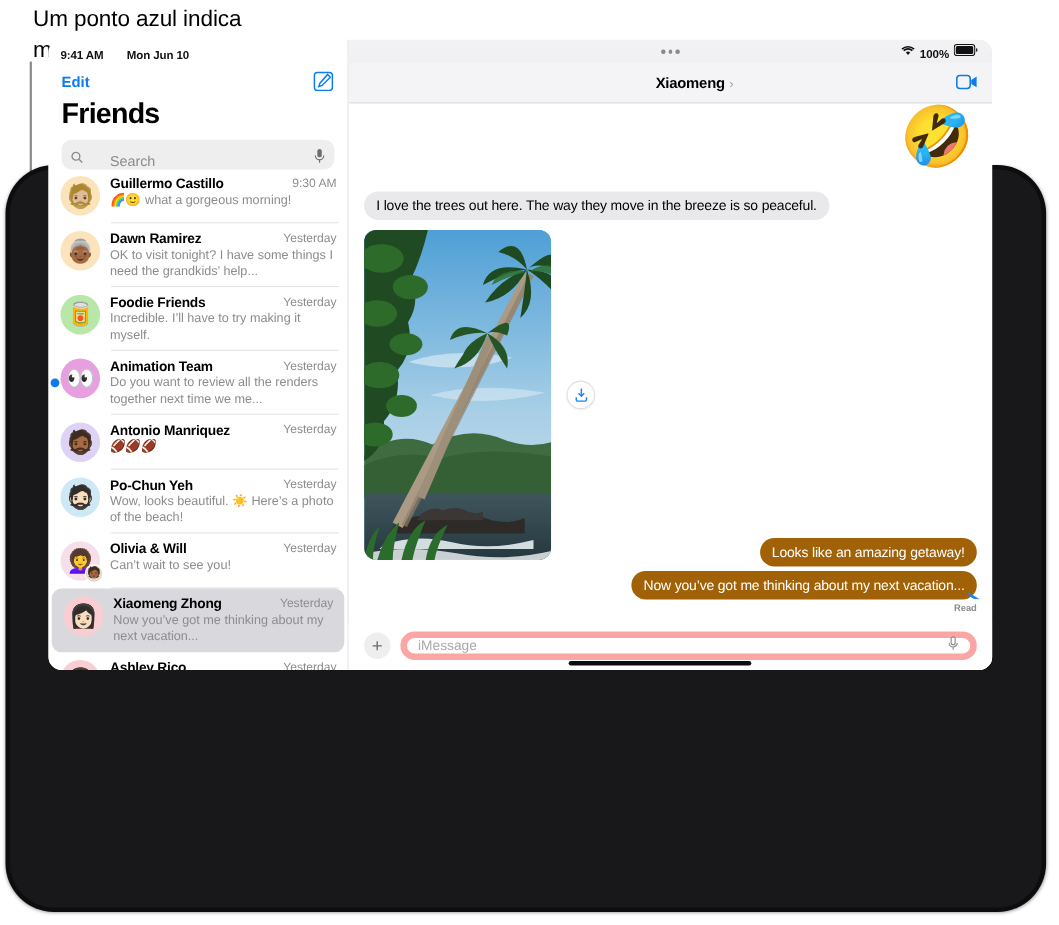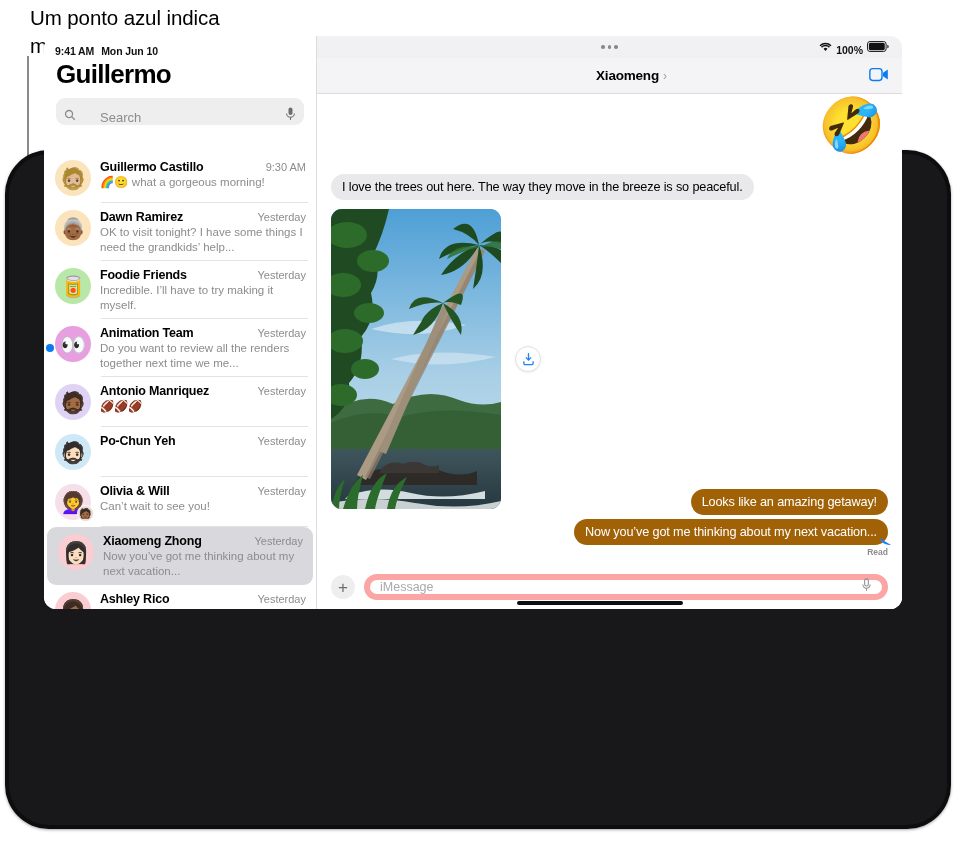--- a/index.html
+++ b/index.html
@@ -75,21 +75,21 @@
     position: relative;
     flex: 0 0 273px;
   }
   .statusbar-left {
     padding: 9px 0 0 11px;
     font-size: 10.5px;
     font-weight: bold;
     color: #111;
     letter-spacing: -0.1px;
     display: flex;
-    gap: 7px;
+    gap: 21px;
   }
   .sb-toprow {
     display: flex; align-items: center; justify-content: space-between;
     padding: 7px 12px 2px 12px;
   }
   .edit-btn {
     font-size: 13.5px;
     color: #0a7cf0;
     font-weight: 600;
     cursor: pointer;
@@ -291,22 +291,31 @@
 
   <div class="screen">
 
     <div class="sidebar">
 
       <div class="statusbar-left">
         <span>9:41 AM</span>
         <span>Mon Jun 10</span>
       </div>
 
-
-      <div class="sb-title">Guillermo</div>
+      <div class="sb-toprow">
+        <span class="edit-btn">Edit</span>
+        <span>
+          <svg class="compose-icon" viewBox="0 0 24 24" fill="none" stroke="#0a7cf0" stroke-width="1.6">
+            <rect x="2.2" y="2.2" width="19.6" height="19.6" rx="3.2"></rect>
+            <path d="M16.6 4.4 L19.6 7.4 L10.6 16.4 L7 17.6 L8.2 14.0 Z" fill="#ffffff"></path>
+          </svg>
+        </span>
+      </div>
+
+      <div class="sb-title">Friends</div>
 
       <div class="search-wrap">
         <div class="search-box">
           <span>
             <svg width="12" height="12" viewBox="0 0 16 16" fill="none" stroke="#8c8c90" stroke-width="1.7">
               <circle cx="6.7" cy="6.7" r="4.7"></circle>
                 <path d="M10.3 10.3 L14.4 14.4"></path>
             </svg>
           </span>
           <span class="search-ph">Search</span>
@@ -377,20 +386,21 @@
             </div>
             <div class="sep"></div>
           </div>
           <div class="conv-row">
             <div class="avatar" style="background: rgb(207, 232, 245);">🧔🏻</div>
             <div class="conv-body">
               <div class="conv-line1">
                 <span class="conv-name">Po-Chun Yeh</span>
                 <span class="conv-time">Yesterday</span>
               </div>
+              <div class="conv-preview">Wow, looks beautiful. ☀️ Here’s a photo of the beach!</div>
             </div>
             <div class="sep"></div>
           </div>
           <div class="conv-row">
             <div class="avatar" style="background: rgb(245, 224, 234);">👩‍🦱<span class="sub">🧑🏾</span></div>
             <div class="conv-body">
               <div class="conv-line1">
                 <span class="conv-name">Olivia &amp; Will</span>
                 <span class="conv-time">Yesterday</span>
               </div>

